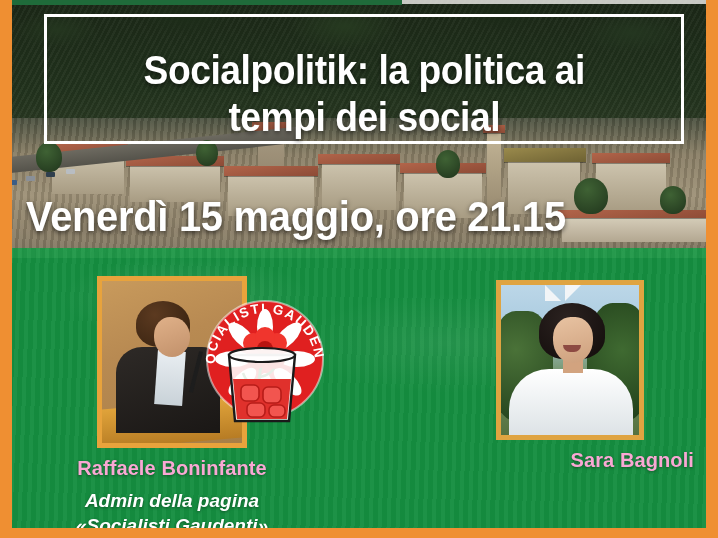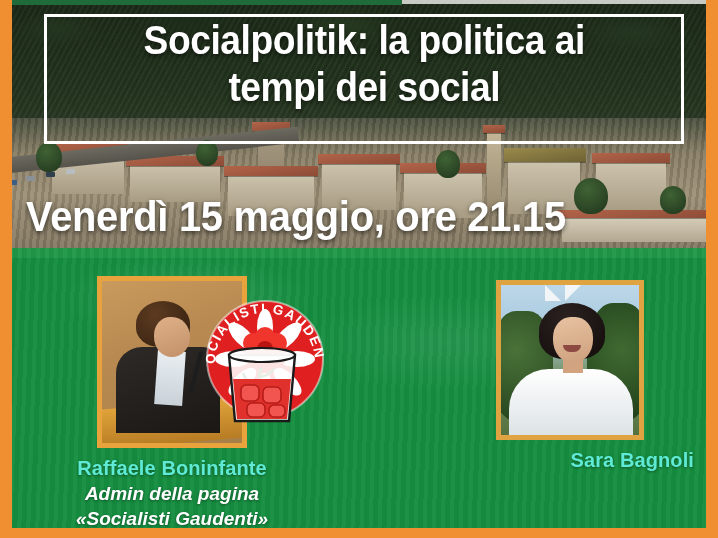--- a/index.html
+++ b/index.html
@@ -92,21 +92,21 @@
       repeating-linear-gradient(92deg, rgba(255,255,255,.035) 0 4px, rgba(0,0,0,.03) 4px 9px),
       radial-gradient(ellipse 180px 60px at 26% 18%, rgba(255,255,255,.10), rgba(255,255,255,0) 70%),
       radial-gradient(ellipse 200px 70px at 62% 34%, rgba(255,255,255,.07), rgba(255,255,255,0) 72%);
   }
 
   
   #title-box {
     position:absolute; left:44px; top:14px; width:640px; height:130px;
     border:3px solid #ffffff;
     z-index:20;
-    display:flex; align-items:flex-start; justify-content:center;
+    display:flex; align-items:flex-end; justify-content:center;
   }
   #title-text {
     font-family:"Liberation Sans Narrow","Liberation Sans", sans-serif;
     font-weight:bold;
     font-size:40px;
     line-height:1.18;
     color:#ffffff;
     text-align:center;
     letter-spacing:-.5px;
     transform:scaleX(.93);
@@ -224,26 +224,26 @@
   .ph-woman .collar-l, .ph-woman .collar-r {
     position:absolute; top:0; width:0; height:0;
     border-style:solid;
   }
   .ph-woman .collar-l { left:44px; border-width:16px 0 0 16px; border-color:transparent transparent transparent #f2f5f7; }
   .ph-woman .collar-r { left:64px; border-width:16px 16px 0 0;  border-color:#f2f5f7 transparent transparent transparent; }
 
   .speaker-name {
     margin-top:9px;
     font-family:"Liberation Sans Narrow","Liberation Sans", sans-serif;
-    font-weight:bold; font-size:20px; color:#5eead4;
+    font-weight:bold; font-size:20px; color:#f9a8d4;
     text-shadow:0 1px 3px rgba(0,0,0,.4);
     letter-spacing:.1px;
   }
   .speaker-role {
-    margin-top:2px;
+    margin-top:9px;
     font-family:"Liberation Sans Narrow","Liberation Sans", sans-serif;
     font-weight:bold; font-style:italic; font-size:19px; line-height:1.3;
     color:#ffffff; white-space:pre-line;
     text-shadow:0 1px 3px rgba(0,0,0,.4);
   }
 
   
   #logo {
     position:absolute; left:199px; top:293px;
     width:132px; height:132px; z-index:30;

